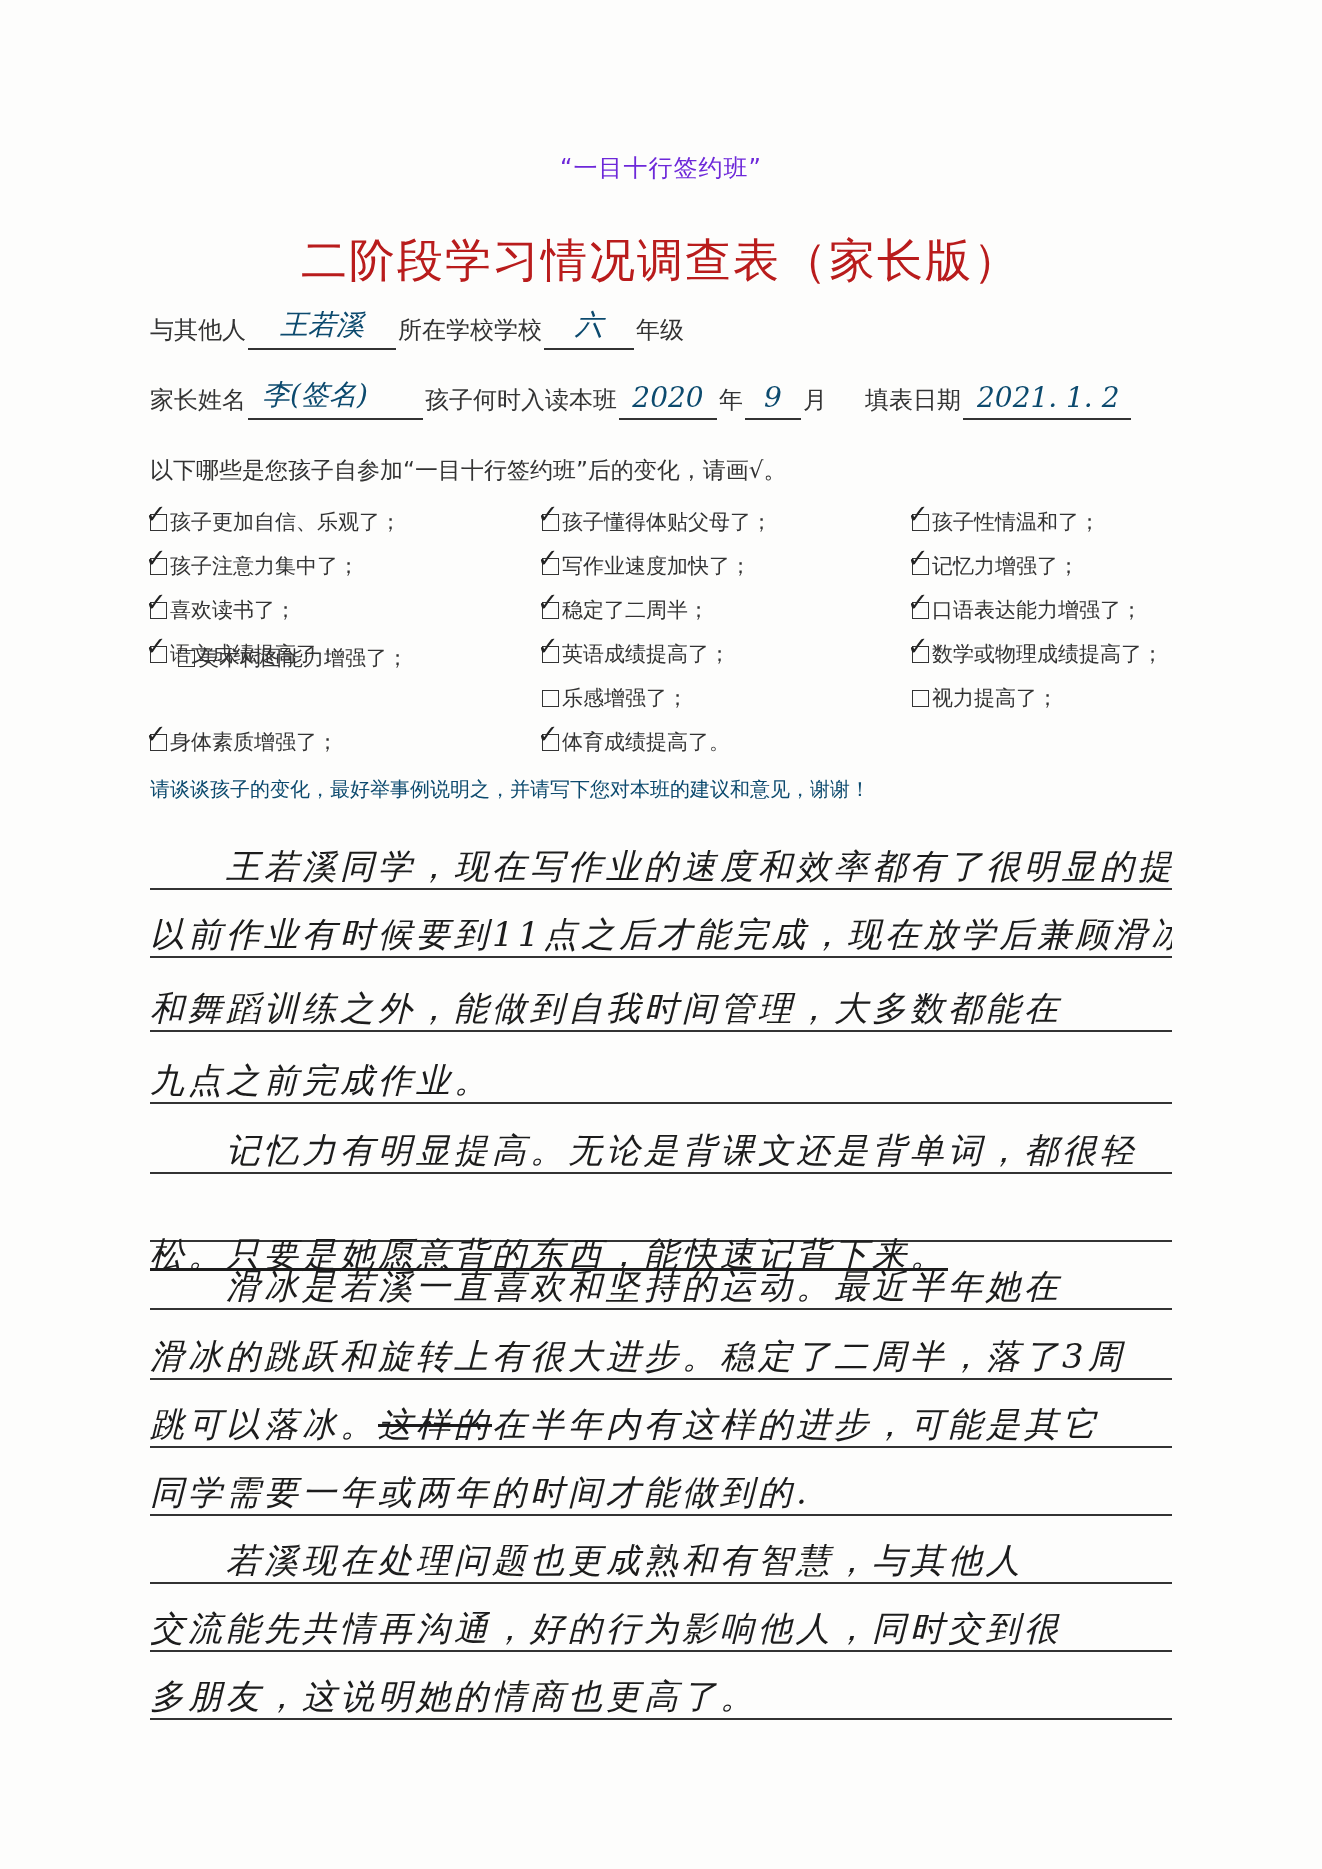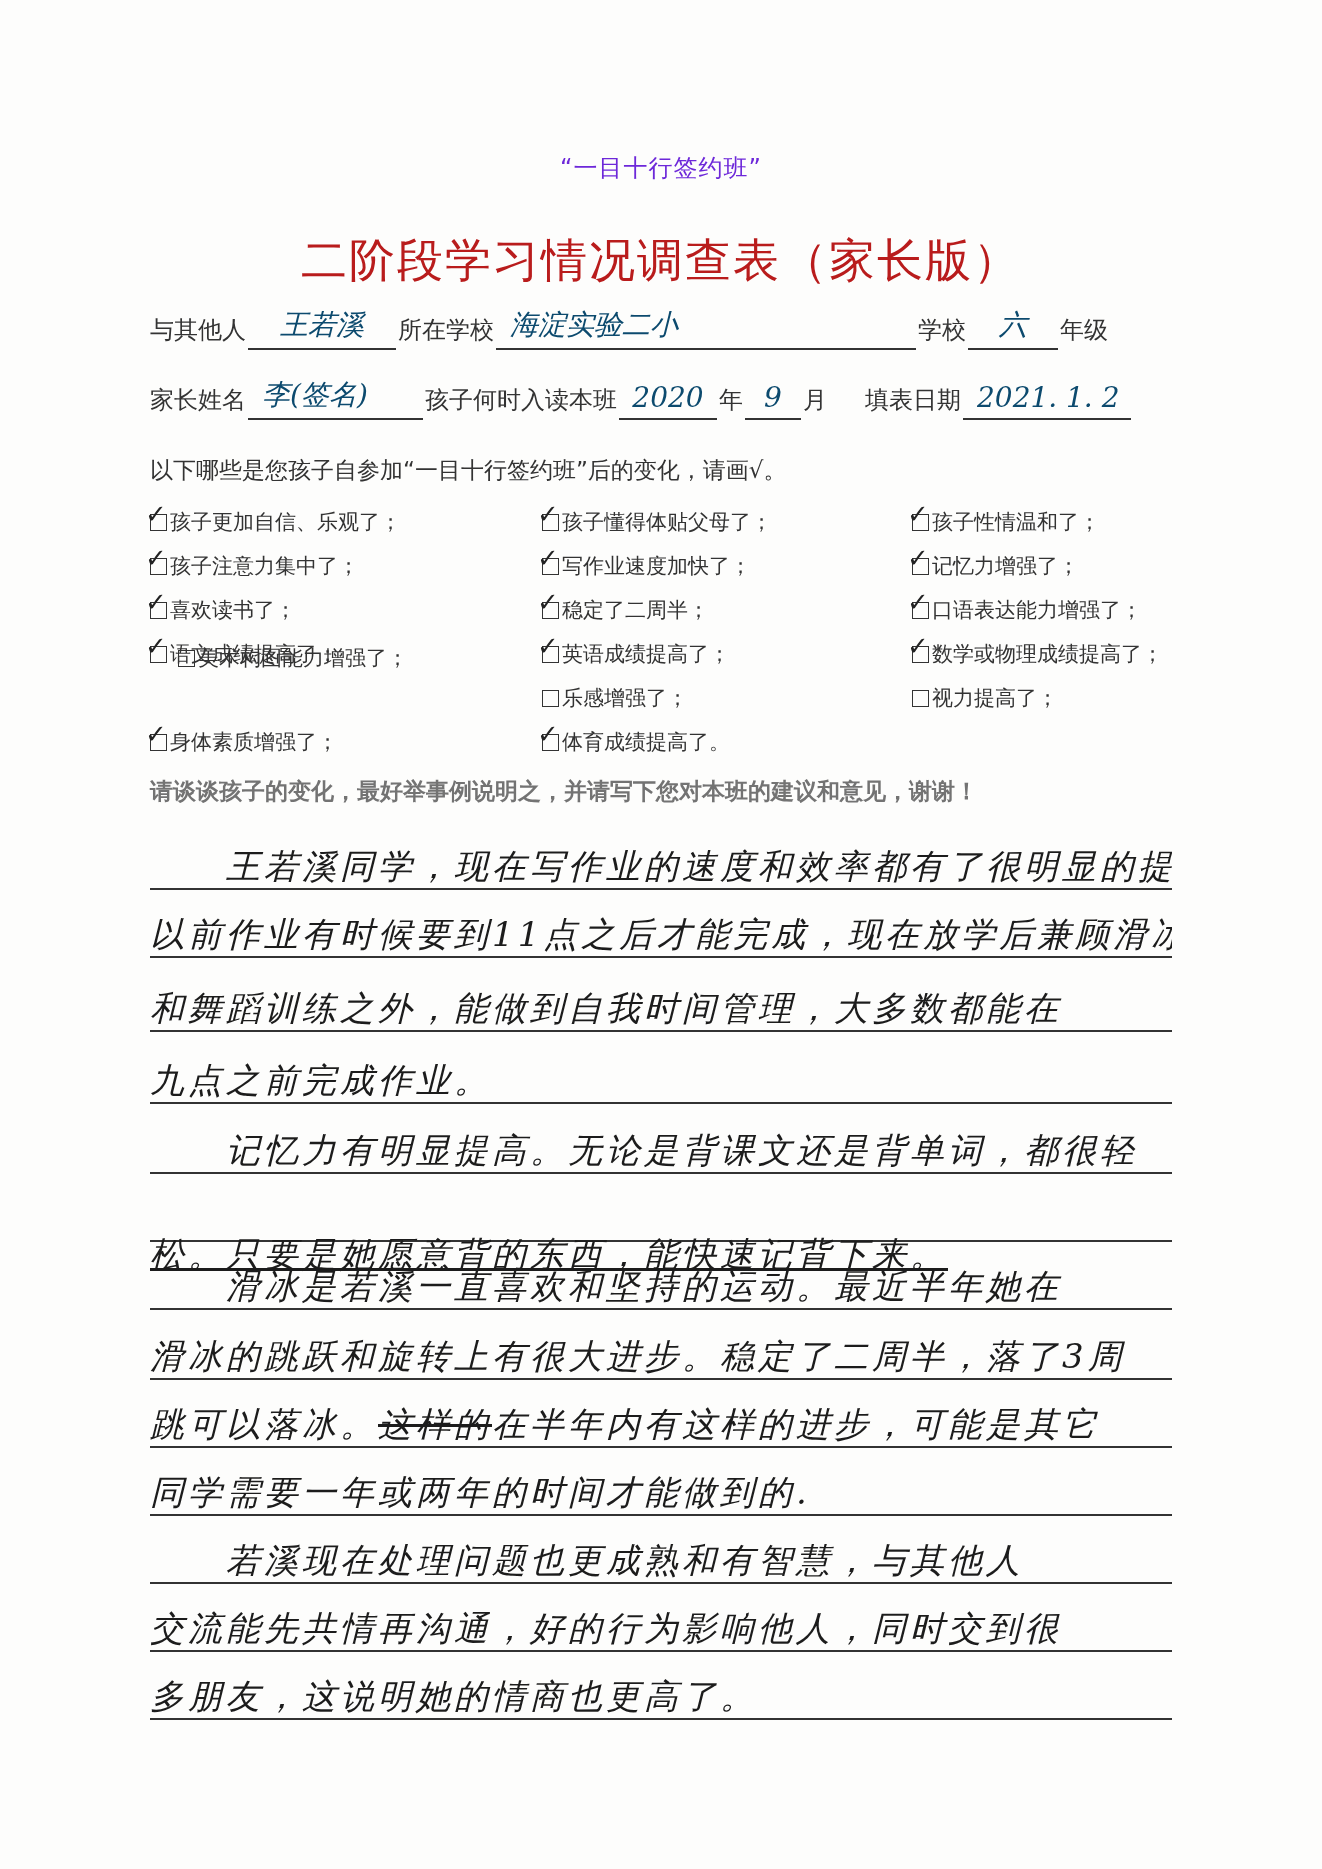--- a/index.html
+++ b/index.html
@@ -11,41 +11,38 @@
   .field-row { position:absolute; left:150px; height:40px; display:flex; align-items:flex-end; font-size:24px; color:#333; white-space:nowrap; }
   .lbl { padding-bottom:4px; }
   .blank { display:inline-block; border-bottom:2px solid #333; height:36px; position:relative; margin:0 2px; }
   .hw { position:absolute; bottom:4px; left:0; width:100%; text-align:center;
         font-family:"DejaVu Serif", serif; font-style:italic; font-size:28px; color:#0c4a6e; white-space:nowrap; }
   .hw.left { text-align:left; padding-left:14px; box-sizing:border-box; }
   .instruction { top:455px; left:150px; font-size:23px; color:#333; }
   .cb-item { position:absolute; font-size:21px; color:#333; display:flex; align-items:center; white-space:nowrap; }
   .box { width:17px; height:17px; border:1.5px solid #333; margin-right:3px; position:relative; box-sizing:border-box; }
   .tick { position:absolute; left:-6px; top:-14px; font-size:26px; line-height:1; color:#222; font-family:"DejaVu Sans", sans-serif; }
-  .prompt { top:776px; left:150px; font-size:23px; color:#737373; font-weight:bold; }
+  .prompt { top:776px; left:150px; font-size:20px; color:#0c4a6e; font-weight:normal; }
   .hline { position:absolute; left:150px; width:1022px; height:0; border-top:2px solid #333; }
   .hw-line { position:absolute; left:150px; width:1022px; font-family:"DejaVu Serif", serif; font-style:italic;
              font-size:34px; color:#1c1c1c; white-space:nowrap; letter-spacing:4px; overflow:hidden; }
   .strike { text-decoration:line-through; }
 </style>
 </head>
 <body>
 
 <div class="abs subtitle">“一目十行签约班”</div>
 <div class="abs title">二阶段学习情况调查表（家长版）</div>
 
 <div class="field-row" style="top:310px;">
   <span class="lbl">与其他人</span>
   <span class="blank" style="width:148px;">
     <span class="hw">王若溪</span>
   </span>
   <span class="lbl">所在学校</span>
-  <span class="blank" style="width:420px;">
-    <span class="hw left">海淀实验二小</span>
-  </span>
   <span class="lbl">学校</span>
   <span class="blank" style="width:90px;">
     <span class="hw">六</span>
   </span>
   <span class="lbl">年级</span>
 </div>
 
 <div class="field-row" style="top:380px;">
   <span class="lbl">家长姓名</span>
   <span class="blank" style="width:175px;">

